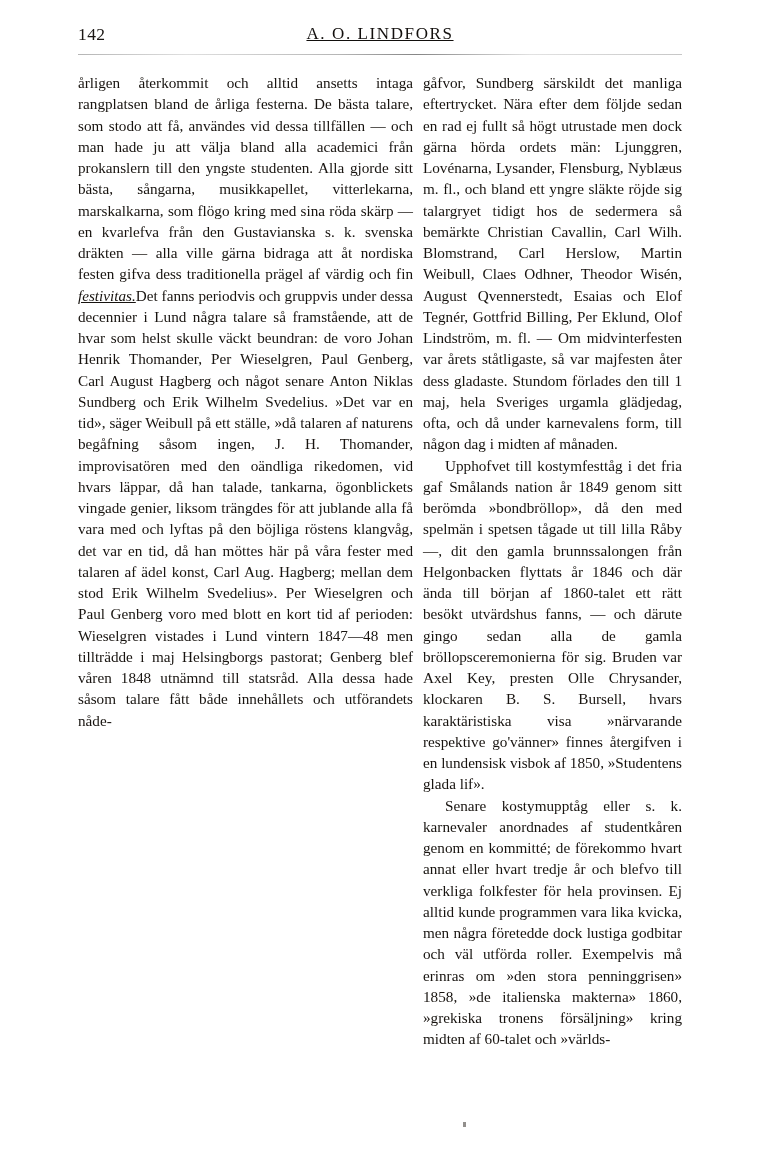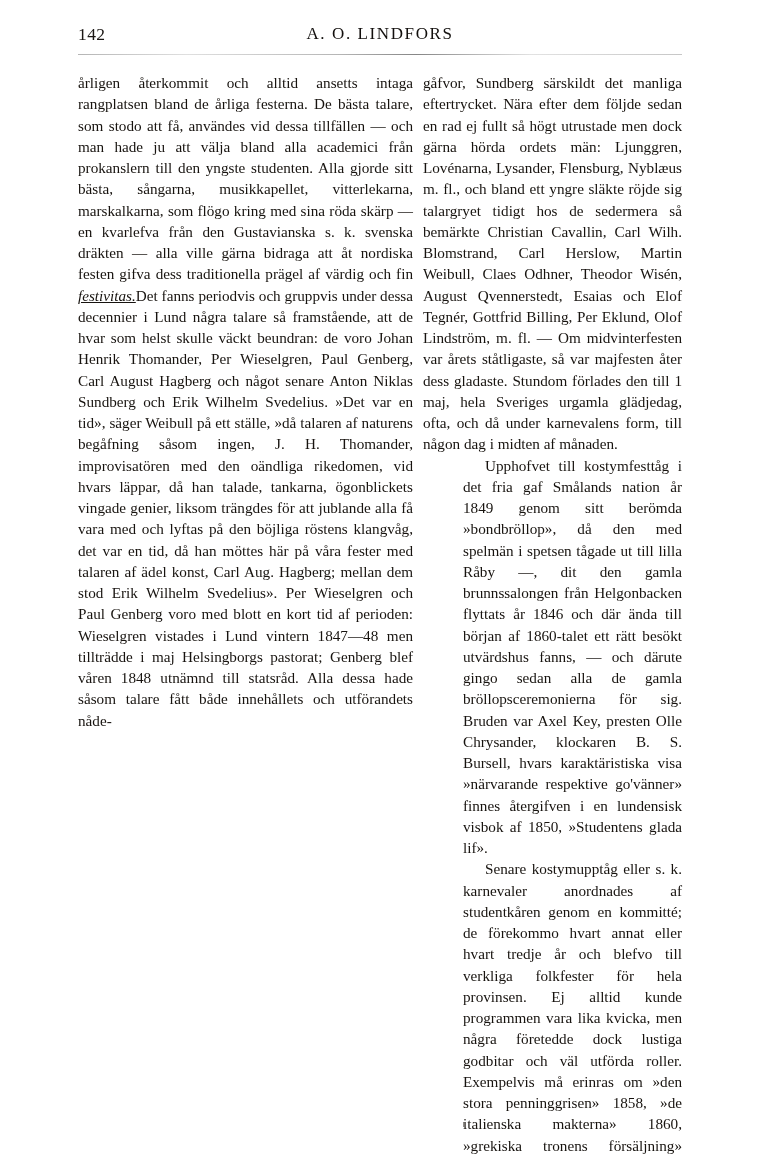--- a/index.html
+++ b/index.html
@@ -41,20 +41,21 @@
   }
   .booktitle {
     position: absolute;
     left: 0;
     top: 0;
     width: 604px;
     text-align: center;
     font-size: 17px;
     letter-spacing: 1.6px;
     color: #120f0d;
+    text-decoration: underline;
   }
   .rule {
     position: absolute;
     left: 78px;
     top: 54px;
     width: 604px;
     height: 1px;
     background: linear-gradient(to right,
         rgba(120,120,120,0.55) 0%,
         rgba(150,150,150,0.30) 18%,
@@ -71,21 +72,21 @@
     font-size: 15.2px;
     line-height: 21.25px;
     text-align: justify;
     text-justify: inter-word;
     color: #17130f;
   }
   .col-left  { left: 78px;  width: 335px; }
   .col-right { left: 423px; width: 259px; }
 
   .col p { margin: 0; }
-  .col p.indent { text-indent: 1.45em; margin-left: 40px; }
+  .col p.indent { text-indent: 1.45em; }
   .ital { font-style: italic; text-decoration: underline; }
 
   
   .portrait-wrap {
     float: left;
     width: 148px;
     margin: 2px 10px 2px 0;
   }
   .portrait {
     width: 130px;

